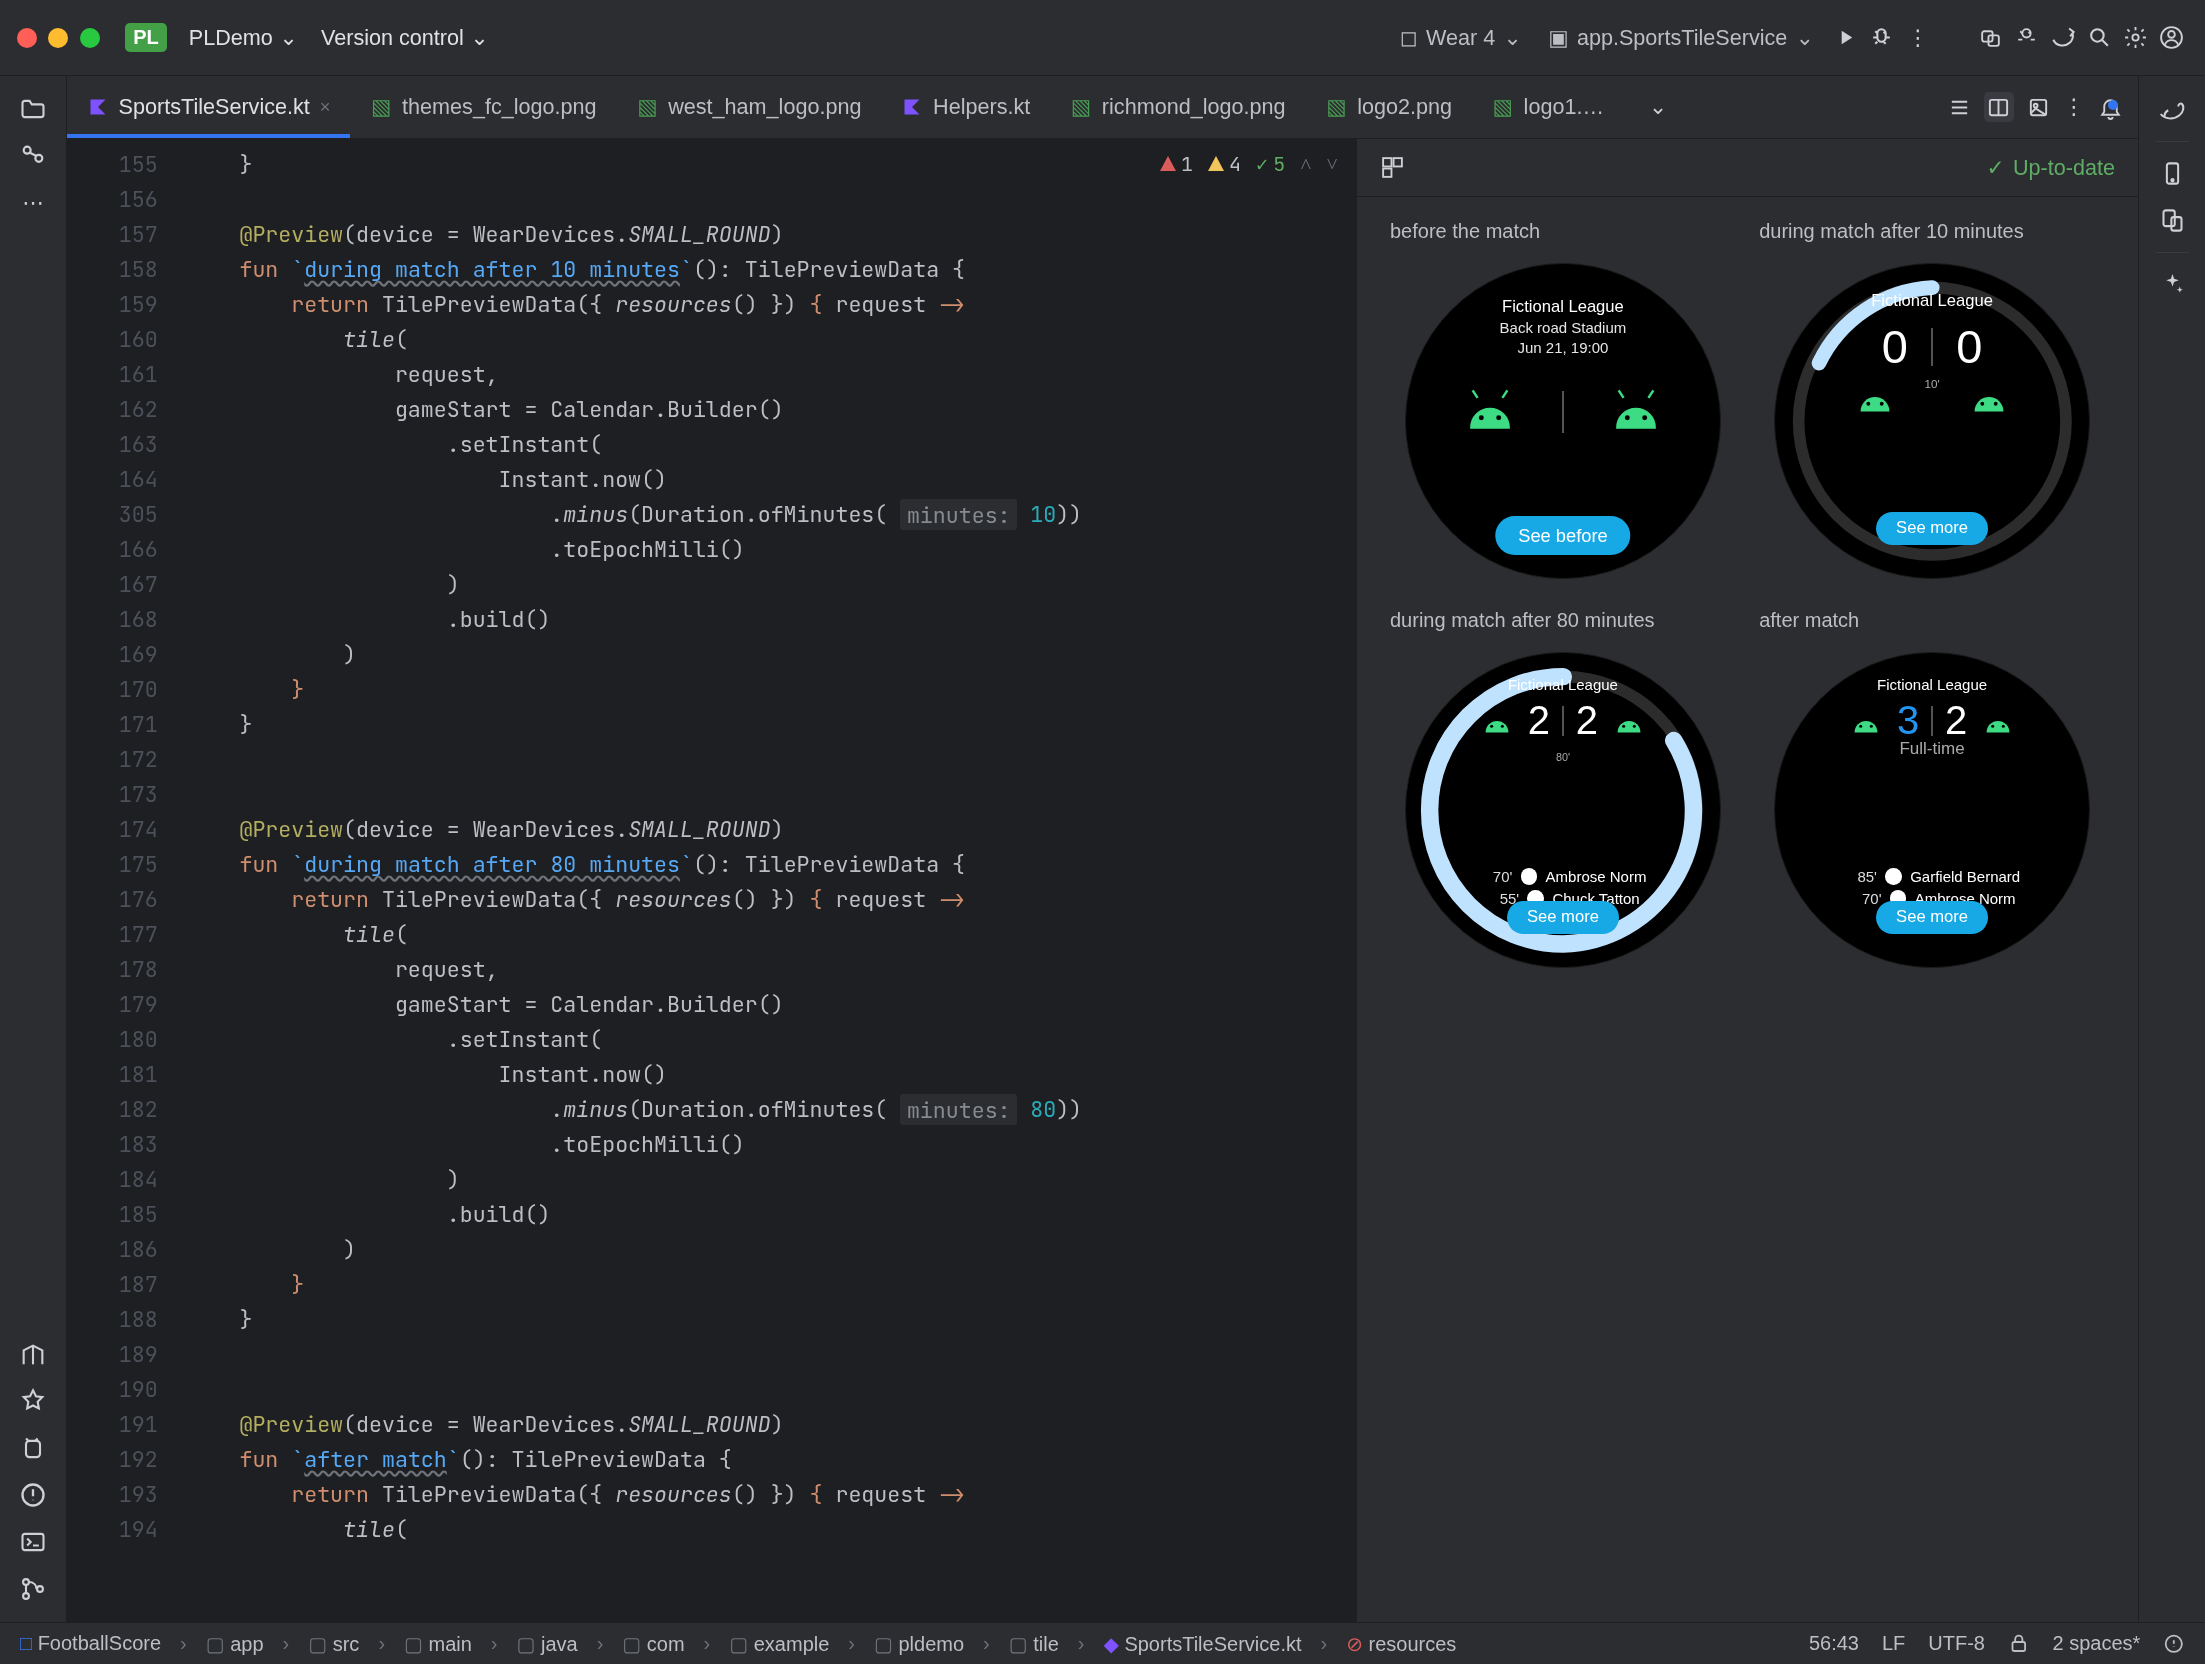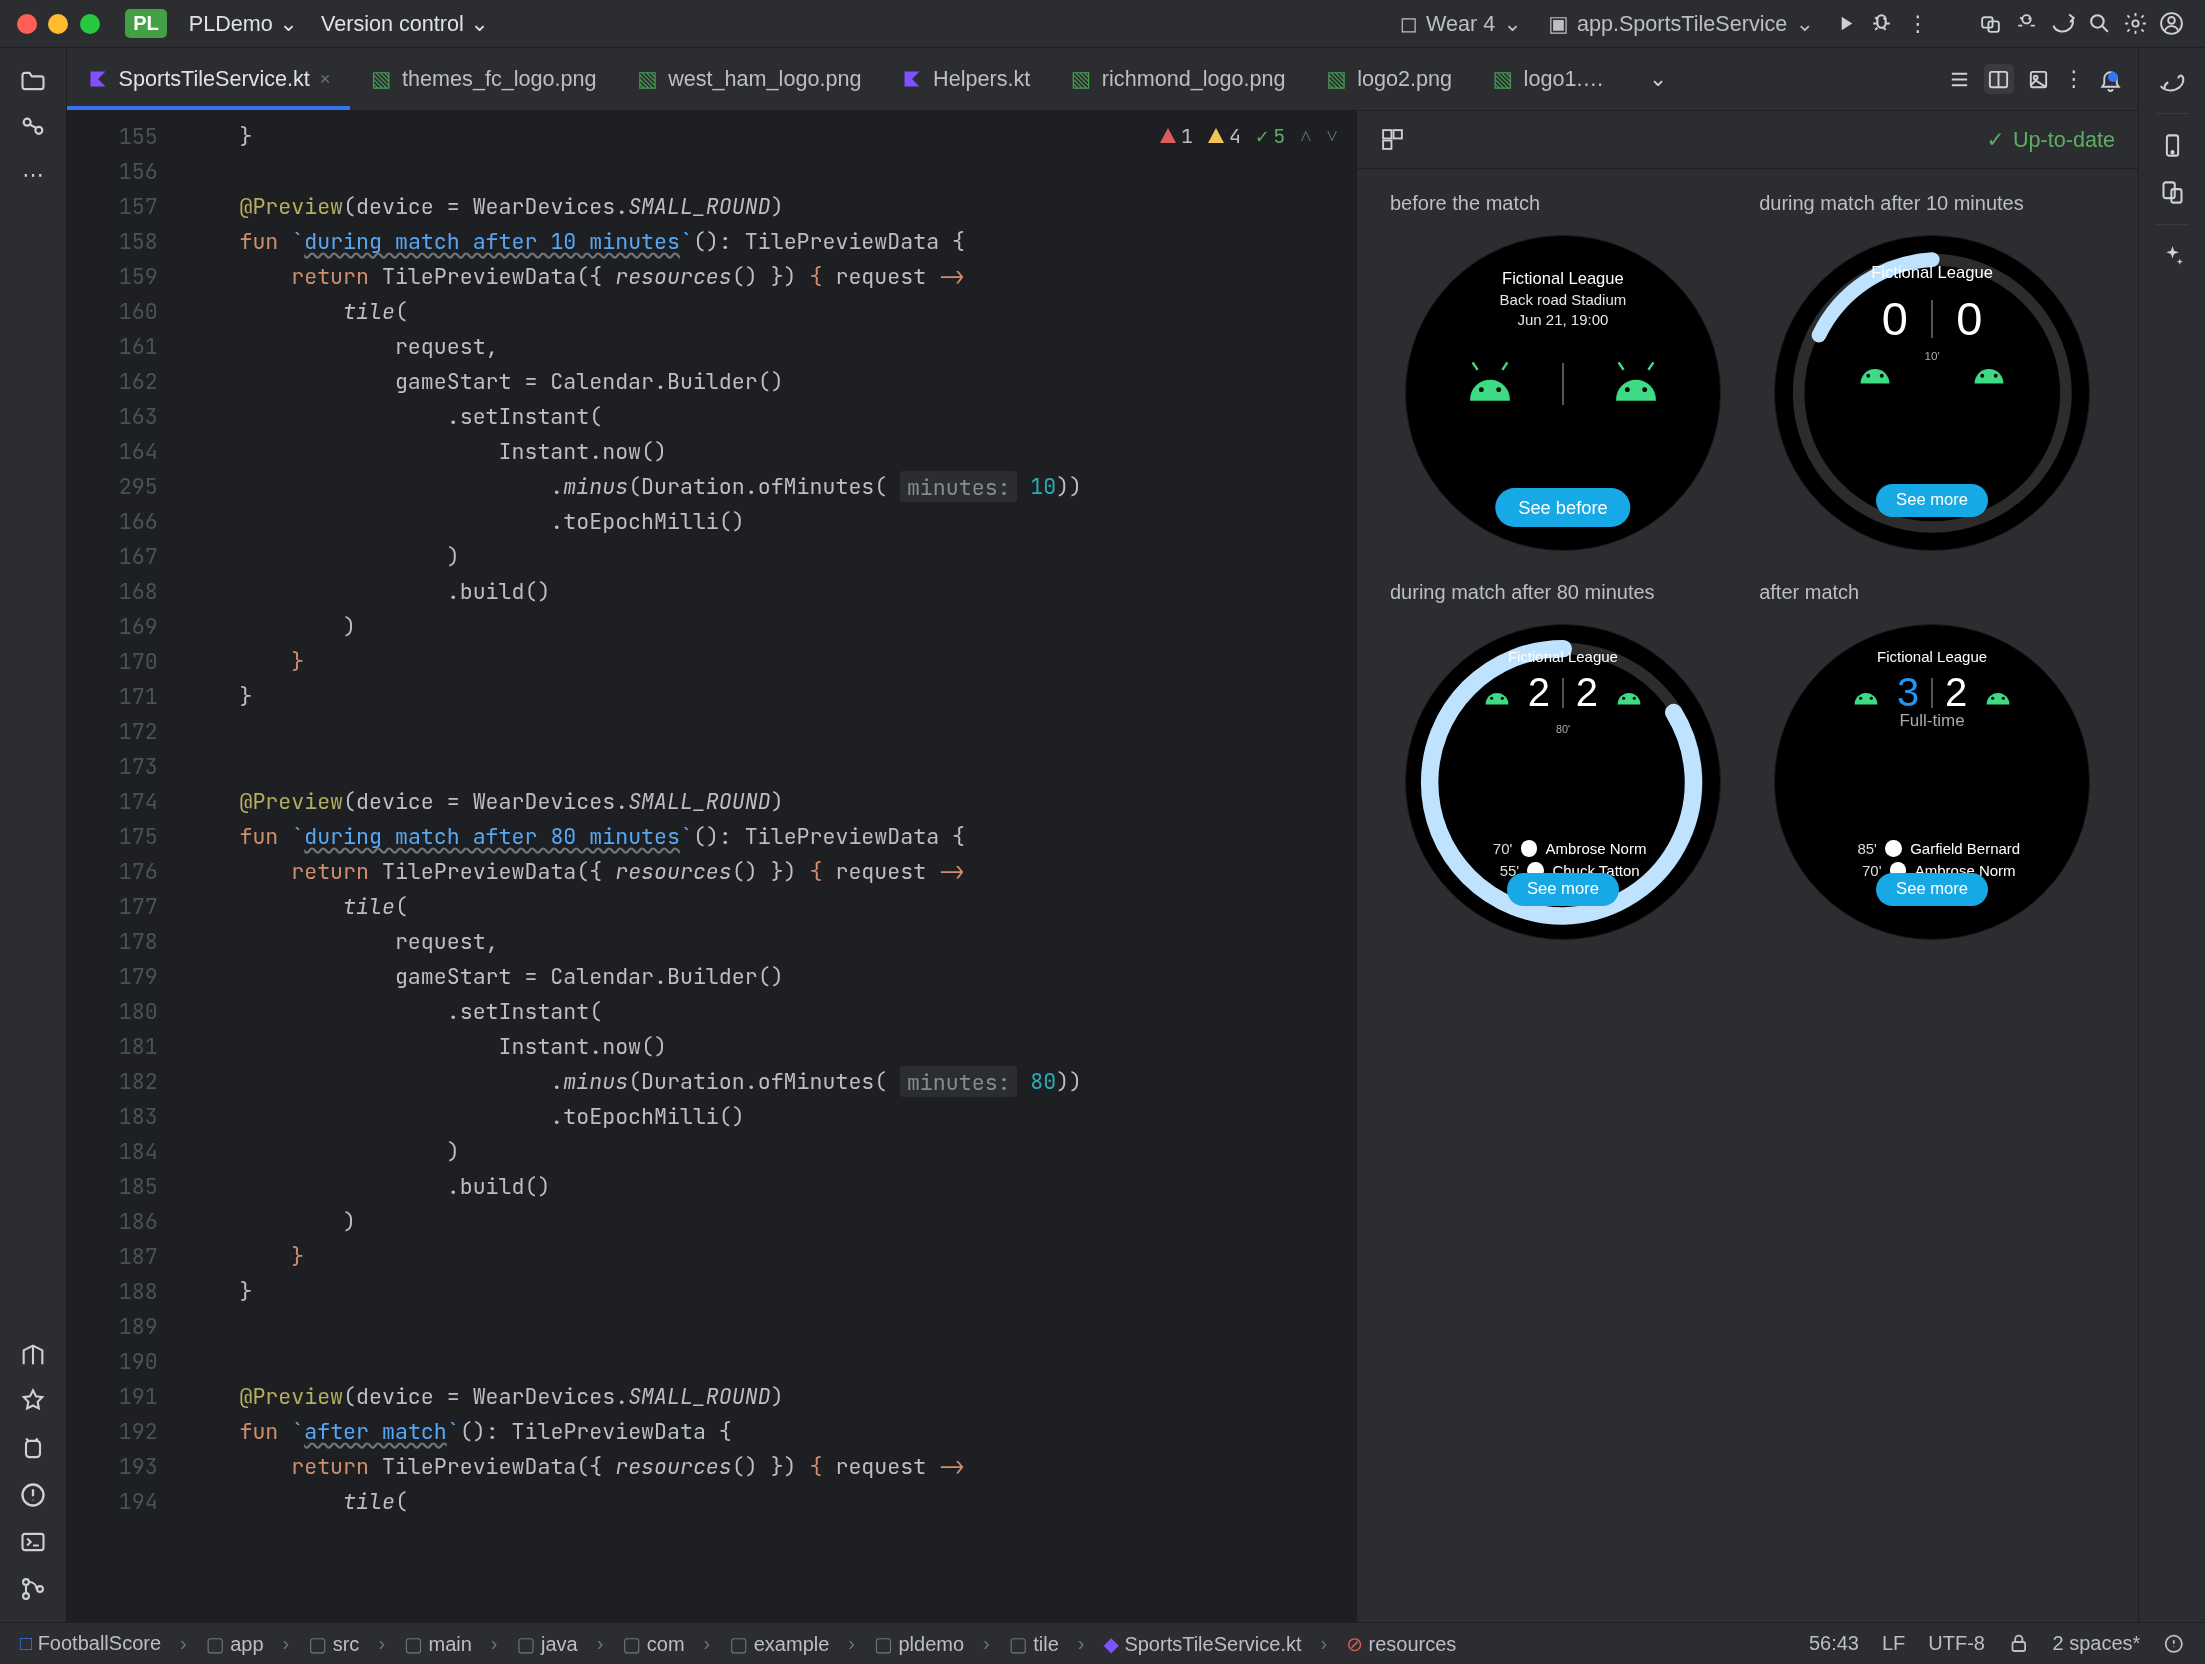--- a/index.html
+++ b/index.html
@@ -8,21 +8,21 @@
   background: #1e1f22;
   color: #bcbec4;
   width: 2205px;
   height: 1664px;
   overflow: hidden;
   font-size: 21.6px;
   display: flex;
   flex-direction: column;
 }
 .titlebar {
-  height: 48px;
+  height: 76px;
   background: #2b2d30;
   display: flex;
   align-items: center;
   padding: 0 16.6px;
   border-bottom: 0.8px solid #1e1f22;
 }
 .traffic-lights { display: flex; gap: 11.7px; margin-right: 25px; }
 .tl { width: 20px; height: 20px; border-radius: 50%; }
 .tl.red { background: #ff5f57; }
 .tl.yellow { background: #febc2e; }
@@ -336,21 +336,21 @@
             <div>155</div>
             <div>156</div>
             <div>157</div>
             <div>158</div>
             <div>159</div>
             <div>160</div>
             <div>161</div>
             <div>162</div>
             <div>163</div>
             <div>164</div>
-            <div>295</div>
+            <div>305</div>
             <div>166</div>
             <div>167</div>
             <div>168</div>
             <div>169</div>
             <div>170</div>
             <div>171</div>
             <div>172</div>
             <div>173</div>
             <div>174</div>
             <div>175</div>

